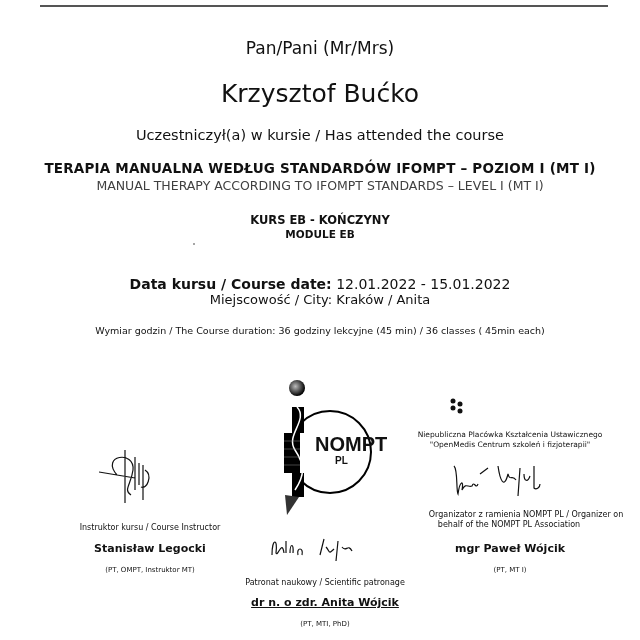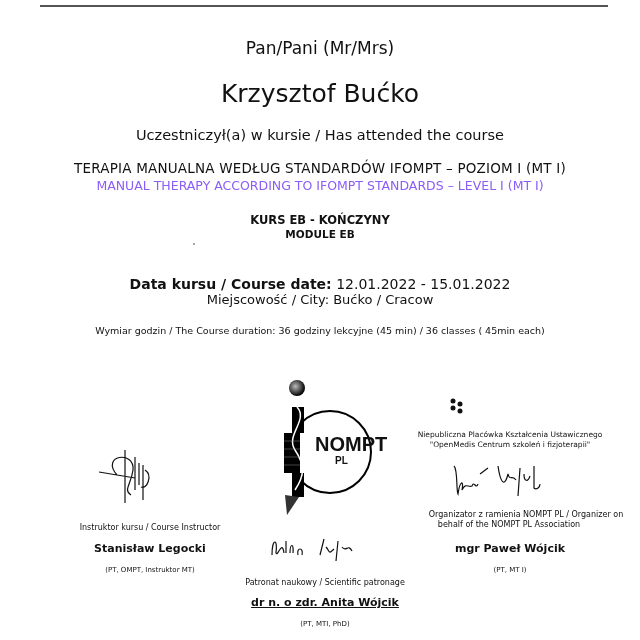--- a/index.html
+++ b/index.html
@@ -2,22 +2,22 @@
 <html><head>
 <meta charset="utf-8">
 <style>
   html, body { margin:0; padding:0; background:#ffffff; }
   body { width:640px; height:640px; position:relative; overflow:hidden; font-family:"DejaVu Sans", sans-serif; color:#111; }
   .topline { position:absolute; left:40px; top:5px; width:568px; height:2px; background:#555; }
   .center { position:absolute; left:0; width:640px; text-align:center; white-space:nowrap; }
   .t-title { top:38px; font-size:17px; }
   .t-name { top:79px; font-size:25px; }
   .t-attended { top:127px; font-size:14.5px; }
-  .t-course-pl { top:160px; font-size:13.5px; font-weight:normal; letter-spacing:0.2px; }
-  .t-course-en { top:178px; font-size:12.5px; color:#8b5cf6; }
+  .t-course-pl { top:160px; font-size:13.5px; font-weight:bold; letter-spacing:0.2px; }
+  .t-course-en { top:178px; font-size:12.5px; color:#404040; }
   .t-module-pl { top:213px; font-size:11.5px; font-weight:bold; }
   .t-module-en { top:228px; font-size:10.5px; font-weight:bold; }
   .t-date { top:276px; font-size:14px; }
   .t-date b { font-weight:bold; }
   .t-city { top:292px; font-size:13px; }
   .t-duration { top:325px; font-size:9.5px; }
   .dot { position:absolute; left:193px; top:243px; width:2px; height:2px; background:#888; border-radius:1px; }
 
   .col { position:absolute; text-align:center; white-space:nowrap; }
   .role { font-size:8px; }
@@ -39,21 +39,21 @@
 <div class="center t-title">Pan/Pani (Mr/Mrs)</div>
 <div class="center t-name">Krzysztof Bućko</div>
 <div class="center t-attended">Uczestniczył(a) w kursie / Has attended the course</div>
 <div class="center t-course-pl">TERAPIA MANUALNA WEDŁUG STANDARDÓW IFOMPT – POZIOM I (MT I)</div>
 <div class="center t-course-en">MANUAL THERAPY ACCORDING TO IFOMPT STANDARDS – LEVEL I (MT I)</div>
 <div class="center t-module-pl">KURS EB - KOŃCZYNY</div>
 <div class="center t-module-en">MODULE EB</div>
 <div class="dot"></div>
 
 <div class="center t-date"><b>Data kursu / Course date:</b><span> 12.01.2022 - 15.01.2022</span></div>
-<div class="center t-city">Miejscowość / City: Bućko / Cracow</div>
+<div class="center t-city">Miejscowość / City: Kraków / Anita</div>
 <div class="center t-duration">Wymiar godzin / The Course duration: 36 godziny lekcyjne (45 min) / 36 classes ( 45min each)</div>
 
 <div class="logo-nompt">
   <svg width="110" height="140" viewBox="0 0 110 140">
     <defs>
       <radialGradient id="g1" cx="40%" cy="40%" r="60%">
         <stop offset="0%" stop-color="#bbb"></stop>
         <stop offset="100%" stop-color="#000"></stop>
       </radialGradient>
     </defs>

